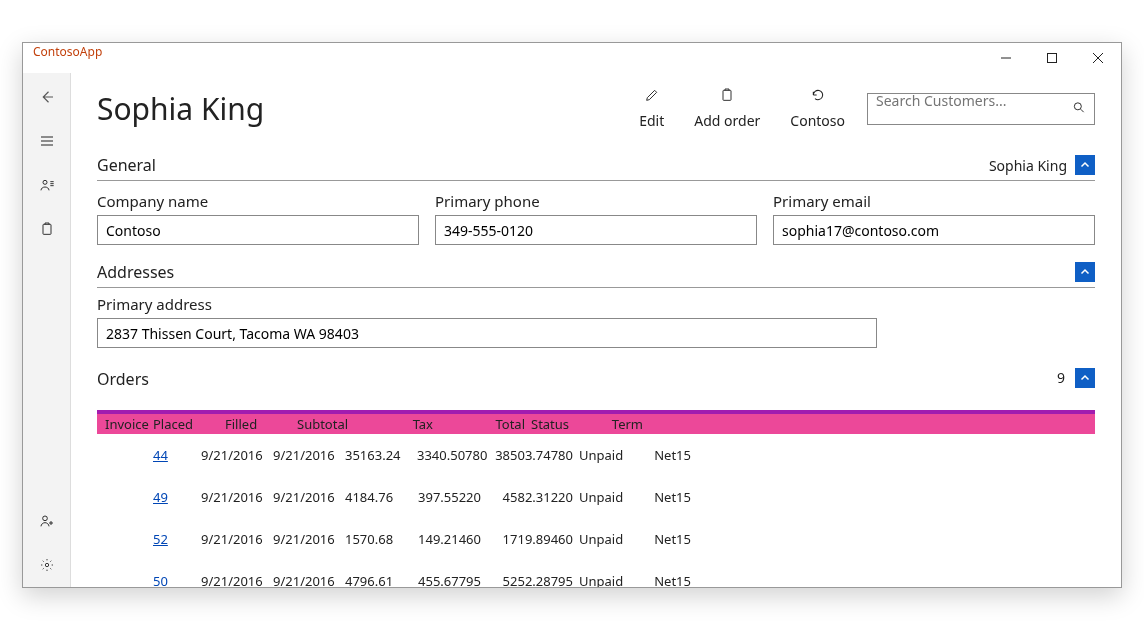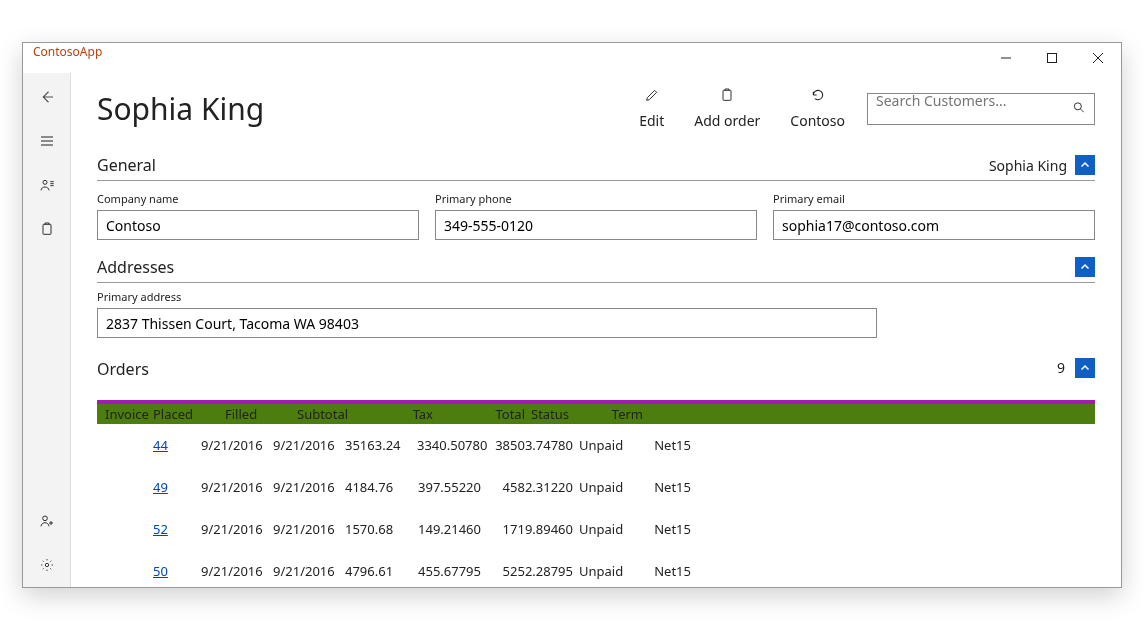--- a/index.html
+++ b/index.html
@@ -134,21 +134,21 @@
   .section-head .title { flex:1; }
   .section-head .aux { font-size:14px; margin-right:8px; }
   .chev {
     width: 20px; height: 20px;
     background: #0f5fc5;
     display:flex; align-items:center; justify-content:center;
     color:#fff;
   }
 
   .field-label {
-    font-size: 11px;
+    font-size: 15px;
     margin-top: 6px;
     margin-bottom: 4px;
     color:#222;
   }
   .fields-row {
     display:flex;
     gap: 16px;
     margin-top:4px;
   }
   .fields-row .col { flex:1; display:flex; flex-direction:column; }
@@ -165,21 +165,21 @@
   .orders-head {
     display:flex;
     border-bottom:4px solid #a21caf;
     font-size:16px;
     padding-bottom:20px;
   }
   .orders-head .title { flex:1; }
   .orders-head .count { margin-right:10px; font-size:14px; }
   .grid-header {
     display:flex;
-    background:#4d7c0f;
+    background:#ec4899;
     height:20px;
     align-items:center;
     font-size:13px;
     color:#222;
   }
   .grid-body { flex:1; overflow:hidden; }
   .grid-row {
     display:flex;
     height:42px;
     align-items:center;

